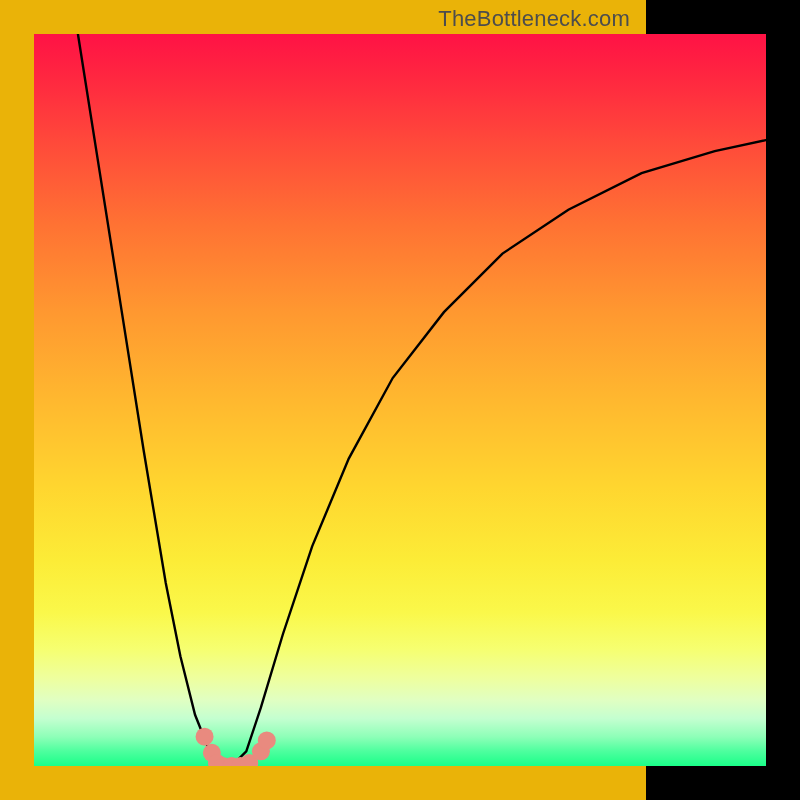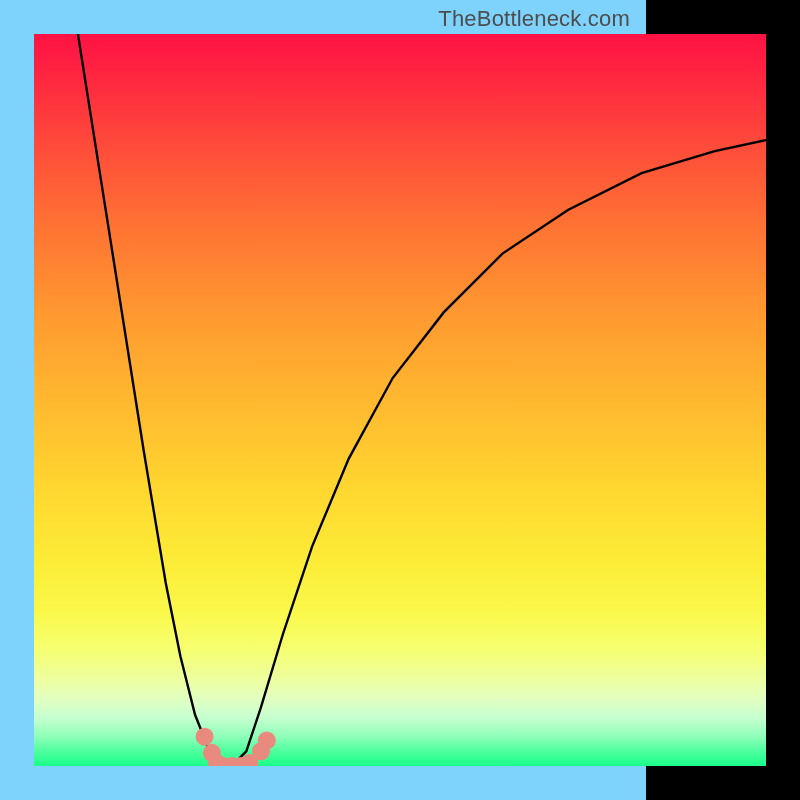--- a/index.html
+++ b/index.html
@@ -10,21 +10,21 @@
     overflow: hidden;
     background: #000;
     font-family: Arial, Helvetica, sans-serif;
   }
   .frame {
     position: absolute;
     left: 0;
     top: 0;
     width: 646px;
     height: 800px;
-    background: #7dd3fc;
+    background: #eab308;
   }
   .plot {
     position: absolute;
     left: 34px;
     top: 34px;
     width: 732px;
     height: 732px;
     overflow: hidden;
   }
   .gradient {

